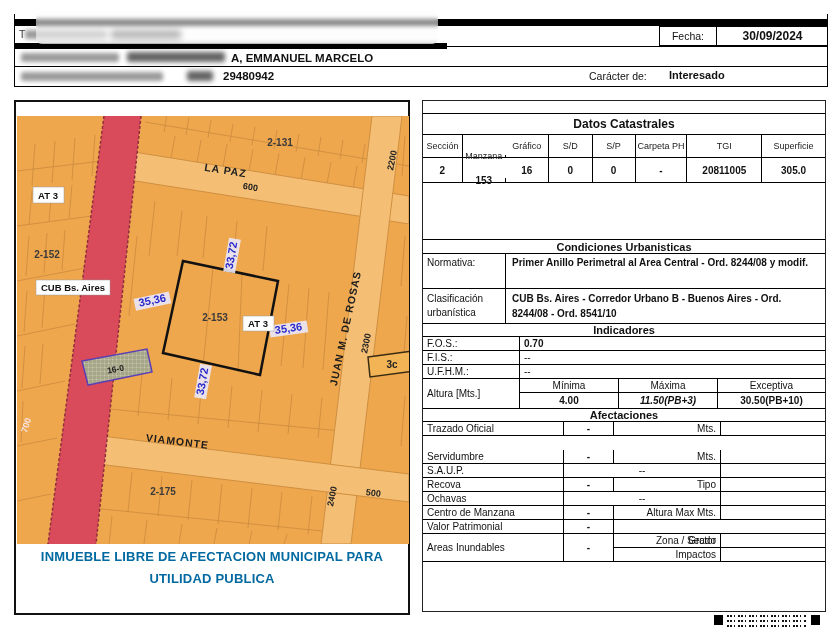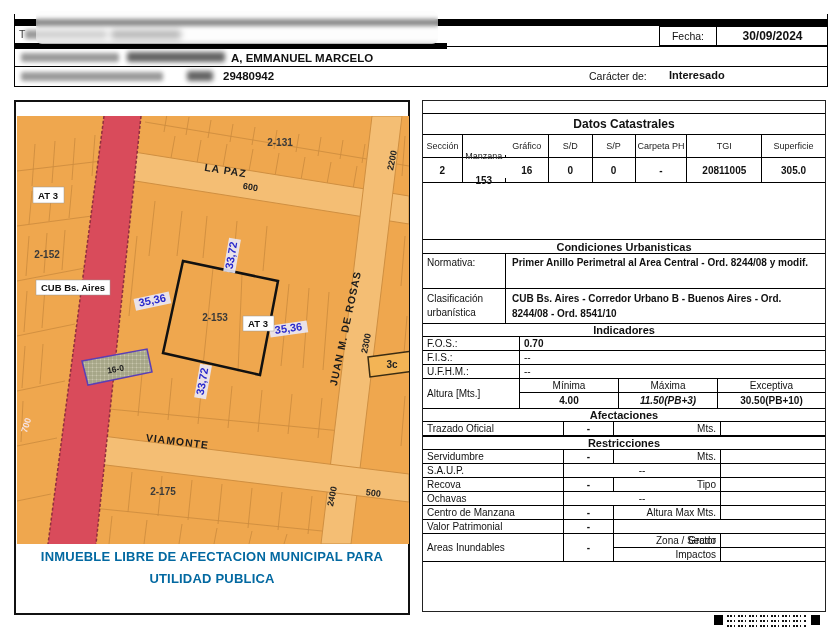--- a/index.html
+++ b/index.html
@@ -286,21 +286,20 @@
     </div>
 
     <div class="sec-title" style="top:307px;height:14px;">Afectaciones</div>
     <div class="abs flexrow bB" style="top:321px;left:0;width:100%;height:14px;">
       <div class="cell bR lbl" style="width:141px;">Trazado Oficial</div>
       <div class="cell cc bR bold" style="width:50px;">-</div>
       <div class="cell cr bR padR" style="width:107px;">Mts.</div>
       <div class="cell" style="flex:1;"></div>
     </div>
 
-    <div class="sec-title" style="top:335px;height:14px;">Restricciones</div>
     <div class="abs flexrow bB" style="top:349px;left:0;width:100%;height:14px;">
       <div class="cell bR lbl" style="width:141px;">Servidumbre</div>
       <div class="cell cc bR bold" style="width:50px;">-</div>
       <div class="cell cr bR padR" style="width:107px;">Mts.</div>
       <div class="cell" style="flex:1;"></div>
     </div>
     <div class="abs flexrow bB" style="top:363px;left:0;width:100%;height:14px;">
       <div class="cell bR lbl" style="width:141px;">S.A.U.P.</div>
       <div class="cell cc bR" style="width:157px;">--</div>
       <div class="cell" style="flex:1;"></div>

